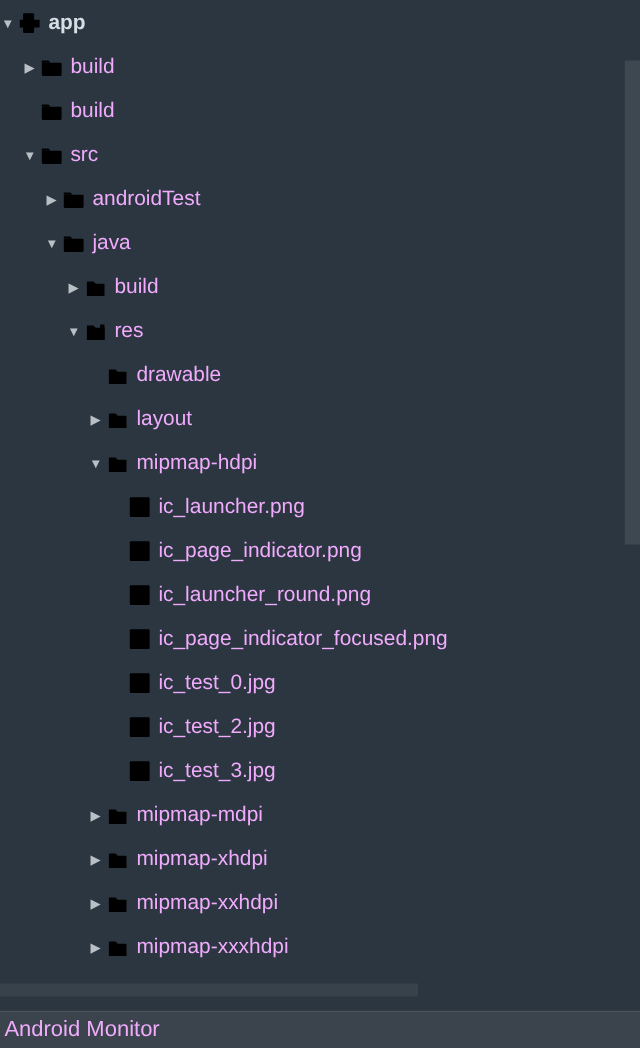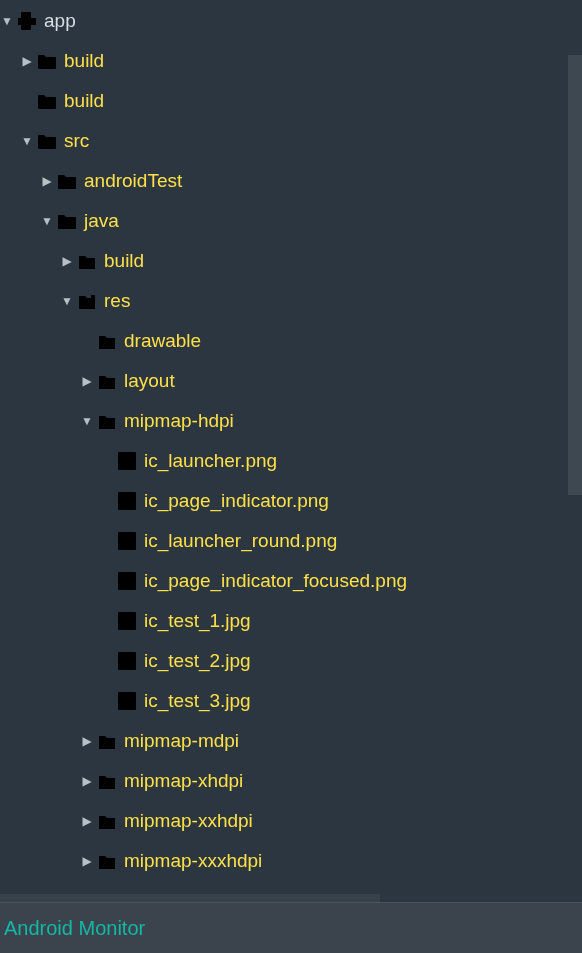--- a/index.html
+++ b/index.html
@@ -38,43 +38,43 @@
   .arrow.blank { visibility: hidden; }
   .ico {
     width: 22px;
     height: 22px;
     display: inline-flex;
     align-items: center;
     justify-content: center;
     margin-right: 6px;
     flex-shrink: 0;
   }
-  .label { color: #fde047; }
-  .label.bold { font-weight: 400; color: #d6dde3; }
+  .label { color: #f0abfc; }
+  .label.bold { font-weight: 700; color: #d6dde3; }
 
   
   .h-scrollbar {
     position: absolute;
     left: 0;
     bottom: 47px;
     width: 380px;
     height: 12px;
     background: #38424b;
   }
   .bottom-tab {
     position: absolute;
     left: 0; right: 0; bottom: 0;
-    height: 51px;
+    height: 34px;
     background: #3b444d;
     border-top: 1px solid #4a535c;
     display: flex;
     align-items: center;
     padding-left: 4px;
     font-size: 20px;
-    color: #14b8a6;
+    color: #f0abfc;
     font-weight: 400;
   }
 
   
   .v-scroll-track {
     position: absolute;
     top: 0;
     right: 0;
     width: 14px;
     height: 906px;
@@ -321,21 +321,21 @@
       <span class="indent"></span>
       <span class="indent"></span>
       <span class="indent"></span>
       <span class="indent"></span>
     <span class="arrow blank">▶</span>
     <span class="ico img-ico">
         <svg width="20" height="20">
           <use href="#svg-img"></use>
         </svg>
       </span>
-    <span class="label">ic_test_1.jpg</span>
+    <span class="label">ic_test_0.jpg</span>
   </div>
   <div class="tree-row">
     <span class="indent"></span>
       <span class="indent"></span>
       <span class="indent"></span>
       <span class="indent"></span>
       <span class="indent"></span>
     <span class="arrow blank">▶</span>
     <span class="ico img-ico">
         <svg width="20" height="20">

